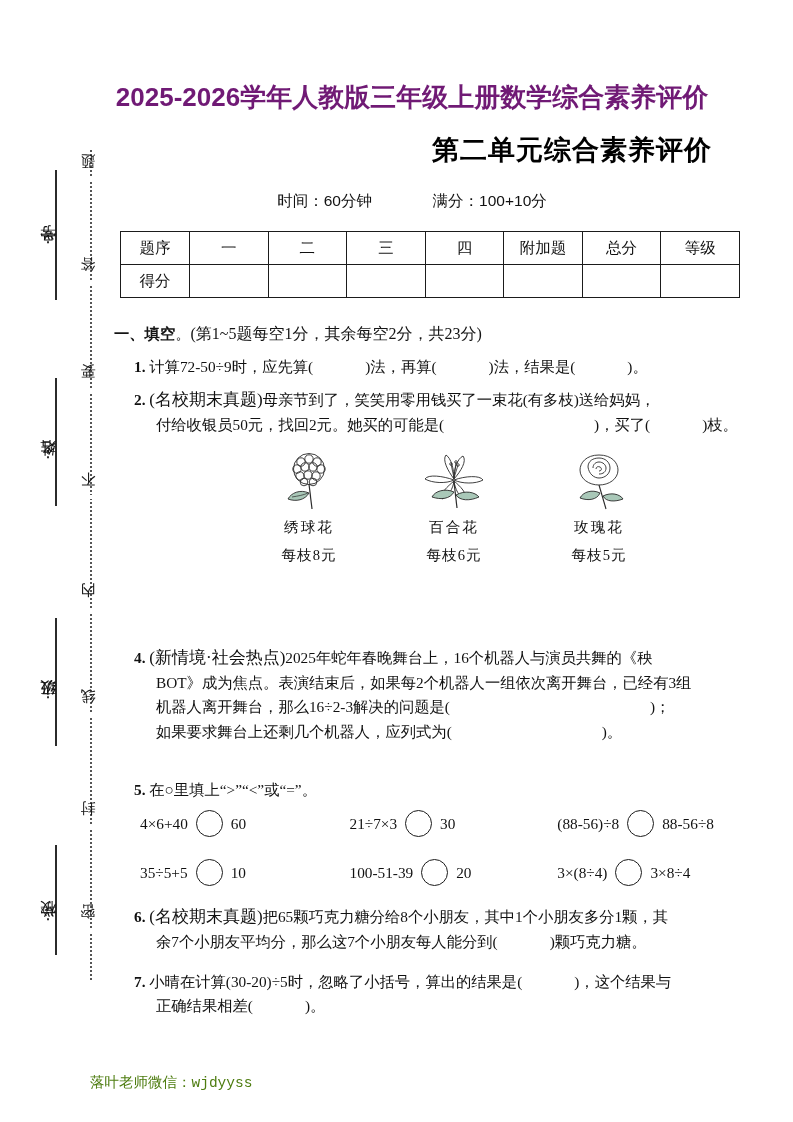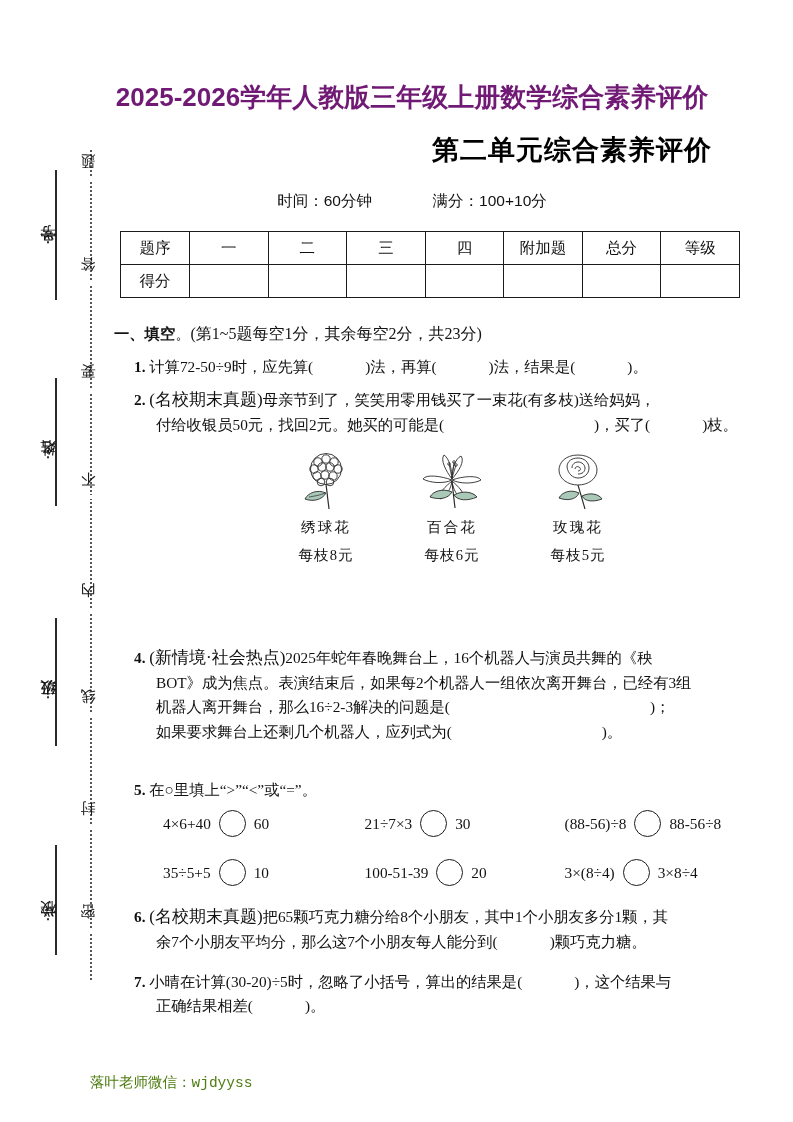--- a/index.html
+++ b/index.html
@@ -154,40 +154,41 @@
   .blank-md { display: inline-block; width: 52px; }
   .blank-xl { display: inline-block; width: 150px; }
   .blank-xxl { display: inline-block; width: 200px; }
 
   
   #flower-row {
     position: absolute;
     left: 130px; top: 452px;
     width: 420px;
     display: flex;
-    justify-content: center;
+    justify-content: flex-end;
+    gap: 19px;
   }
   .flower-item {
     width: 126px;
     text-align: center;
     font-size: 14.6px;
     line-height: 1.0;
     color: #111;
   }
   .flower-art { height: 58px; display: flex; align-items: flex-end; justify-content: center; }
   .flower-name { margin-top: 10px; letter-spacing: 2px; }
   .flower-price { margin-top: 13px; letter-spacing: 1px; }
 
   
   #compare-grid {
     position: absolute;
     left: 22px; top: 805px;
     width: 616px;
   }
-  .cmp-row { display: flex; height: 37px; align-items: center; margin-left: 23px; }
+  .cmp-row { display: flex; height: 37px; align-items: center; }
   .cmp-cell {
     display: flex;
     align-items: center;
     font-size: 15.3px;
     white-space: nowrap;
     color: #111;
   }
   .cmp-cell.c1 { width: 250px; padding-left: 6px; }
   .cmp-cell.c2 { width: 248px; }
   .cmp-cell.c3 { width: 230px; }

